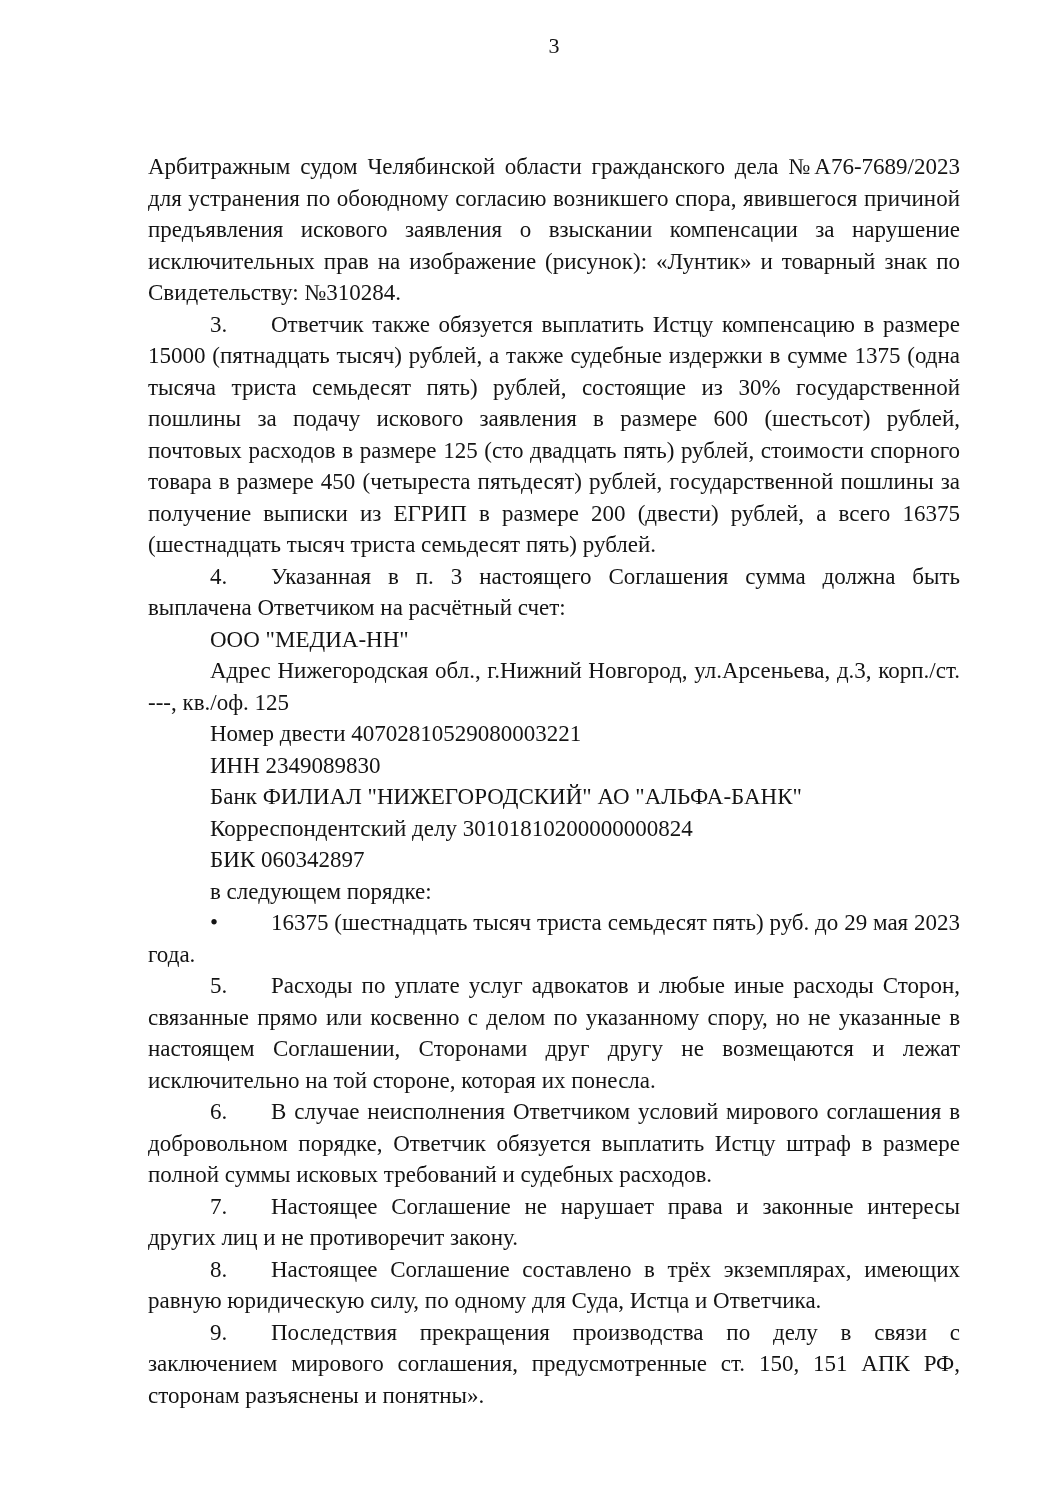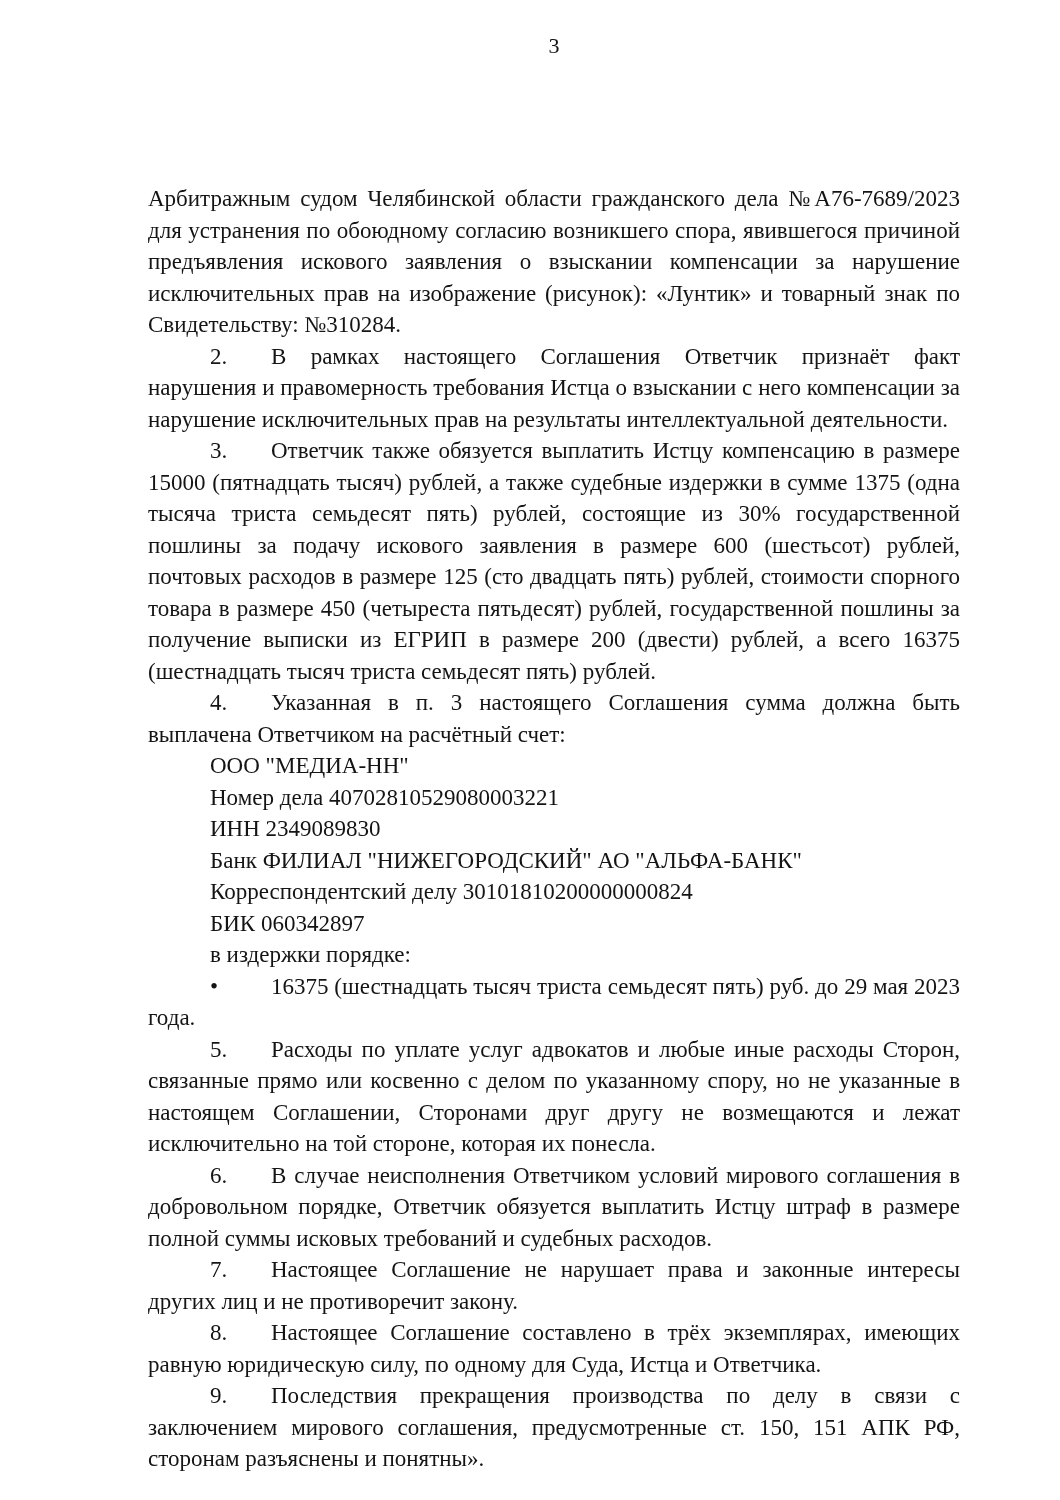--- a/index.html
+++ b/index.html
@@ -28,44 +28,44 @@
     width: 812px;
     font-size: 23px;
     line-height: 31.5px;
     text-align: justify;
   }
   .para {
     margin: 0;
     padding: 0;
     text-indent: 62px;
   }
-  .para.continuation { text-indent: 0; margin-top: 32px; }
+  .para.continuation { text-indent: 0; }
   .marker {
     display: inline-block;
     min-width: 61px;
     text-indent: 0;
   }
 </style>
 </head>
 <body>
 
 <div class="page">
   <div class="page-number">3</div>
   <div class="doc-body" id="doc-body">
       <p class="para continuation">Арбитражным судом Челябинской области гражданского дела №А76-7689/2023 для устранения по обоюдному согласию возникшего спора, явившегося причиной предъявления искового заявления о взыскании компенсации за нарушение исключительных прав на изображение (рисунок): «Лунтик» и товарный знак по Свидетельству: №310284.</p>
-      <p class="para numbered"><span class="marker">2.</span>В рамках настоящего Соглашения Ответчик признаёт факт нарушения и правомерность требования Истца о взыскании с него компенсации за нарушение исключительных прав на результаты интеллектуальной деятельности.</p>
       <p class="para numbered"><span class="marker">3.</span>Ответчик также обязуется выплатить Истцу компенсацию в размере 15000 (пятнадцать тысяч) рублей, а также судебные издержки в сумме 1375 (одна тысяча триста семьдесят пять) рублей, состоящие из 30% государственной пошлины за подачу искового заявления в размере 600 (шестьсот) рублей, почтовых расходов в размере 125 (сто двадцать пять) рублей, стоимости спорного товара в размере 450 (четыреста пятьдесят) рублей, государственной пошлины за получение выписки из ЕГРИП в размере 200 (двести) рублей, а всего 16375 (шестнадцать тысяч триста семьдесят пять) рублей.</p>
       <p class="para numbered"><span class="marker">4.</span>Указанная в п. 3 настоящего Соглашения сумма должна быть выплачена Ответчиком на расчётный счет:</p>
       <p class="para indent">ООО "МЕДИА-НН"</p>
-      <p class="para indent">Номер дела 40702810529080003221</p>
+      <p class="para indent">Адрес Нижегородская обл., г.Нижний Новгород, ул.Арсеньева, д.3, корп./ст. ---, кв./оф. 125</p>
+      <p class="para indent">Номер двести 40702810529080003221</p>
       <p class="para indent">ИНН 2349089830</p>
       <p class="para indent">Банк ФИЛИАЛ "НИЖЕГОРОДСКИЙ" АО "АЛЬФА-БАНК"</p>
       <p class="para indent">Корреспондентский делу 30101810200000000824</p>
       <p class="para indent">БИК 060342897</p>
-      <p class="para indent">в издержки порядке:</p>
+      <p class="para indent">в следующем порядке:</p>
       <p class="para bullet"><span class="marker">•</span>16375 (шестнадцать тысяч триста семьдесят пять) руб. до 29 мая 2023 года.</p>
       <p class="para numbered"><span class="marker">5.</span>Расходы по уплате услуг адвокатов и любые иные расходы Сторон, связанные прямо или косвенно с делом по указанному спору, но не указанные в настоящем Соглашении, Сторонами друг другу не возмещаются и лежат исключительно на той стороне, которая их понесла.</p>
       <p class="para numbered"><span class="marker">6.</span>В случае неисполнения Ответчиком условий мирового соглашения в добровольном порядке, Ответчик обязуется выплатить Истцу штраф в размере полной суммы исковых требований и судебных расходов.</p>
       <p class="para numbered"><span class="marker">7.</span>Настоящее Соглашение не нарушает права и законные интересы других лиц и не противоречит закону.</p>
       <p class="para numbered"><span class="marker">8.</span>Настоящее Соглашение составлено в трёх экземплярах, имеющих равную юридическую силу, по одному для Суда, Истца и Ответчика.</p>
       <p class="para numbered"><span class="marker">9.</span>Последствия прекращения производства по делу в связи с заключением мирового соглашения, предусмотренные ст. 150, 151 АПК РФ, сторонам разъяснены и понятны».</p>
     </div>
 </div>
 
 </body></html>

